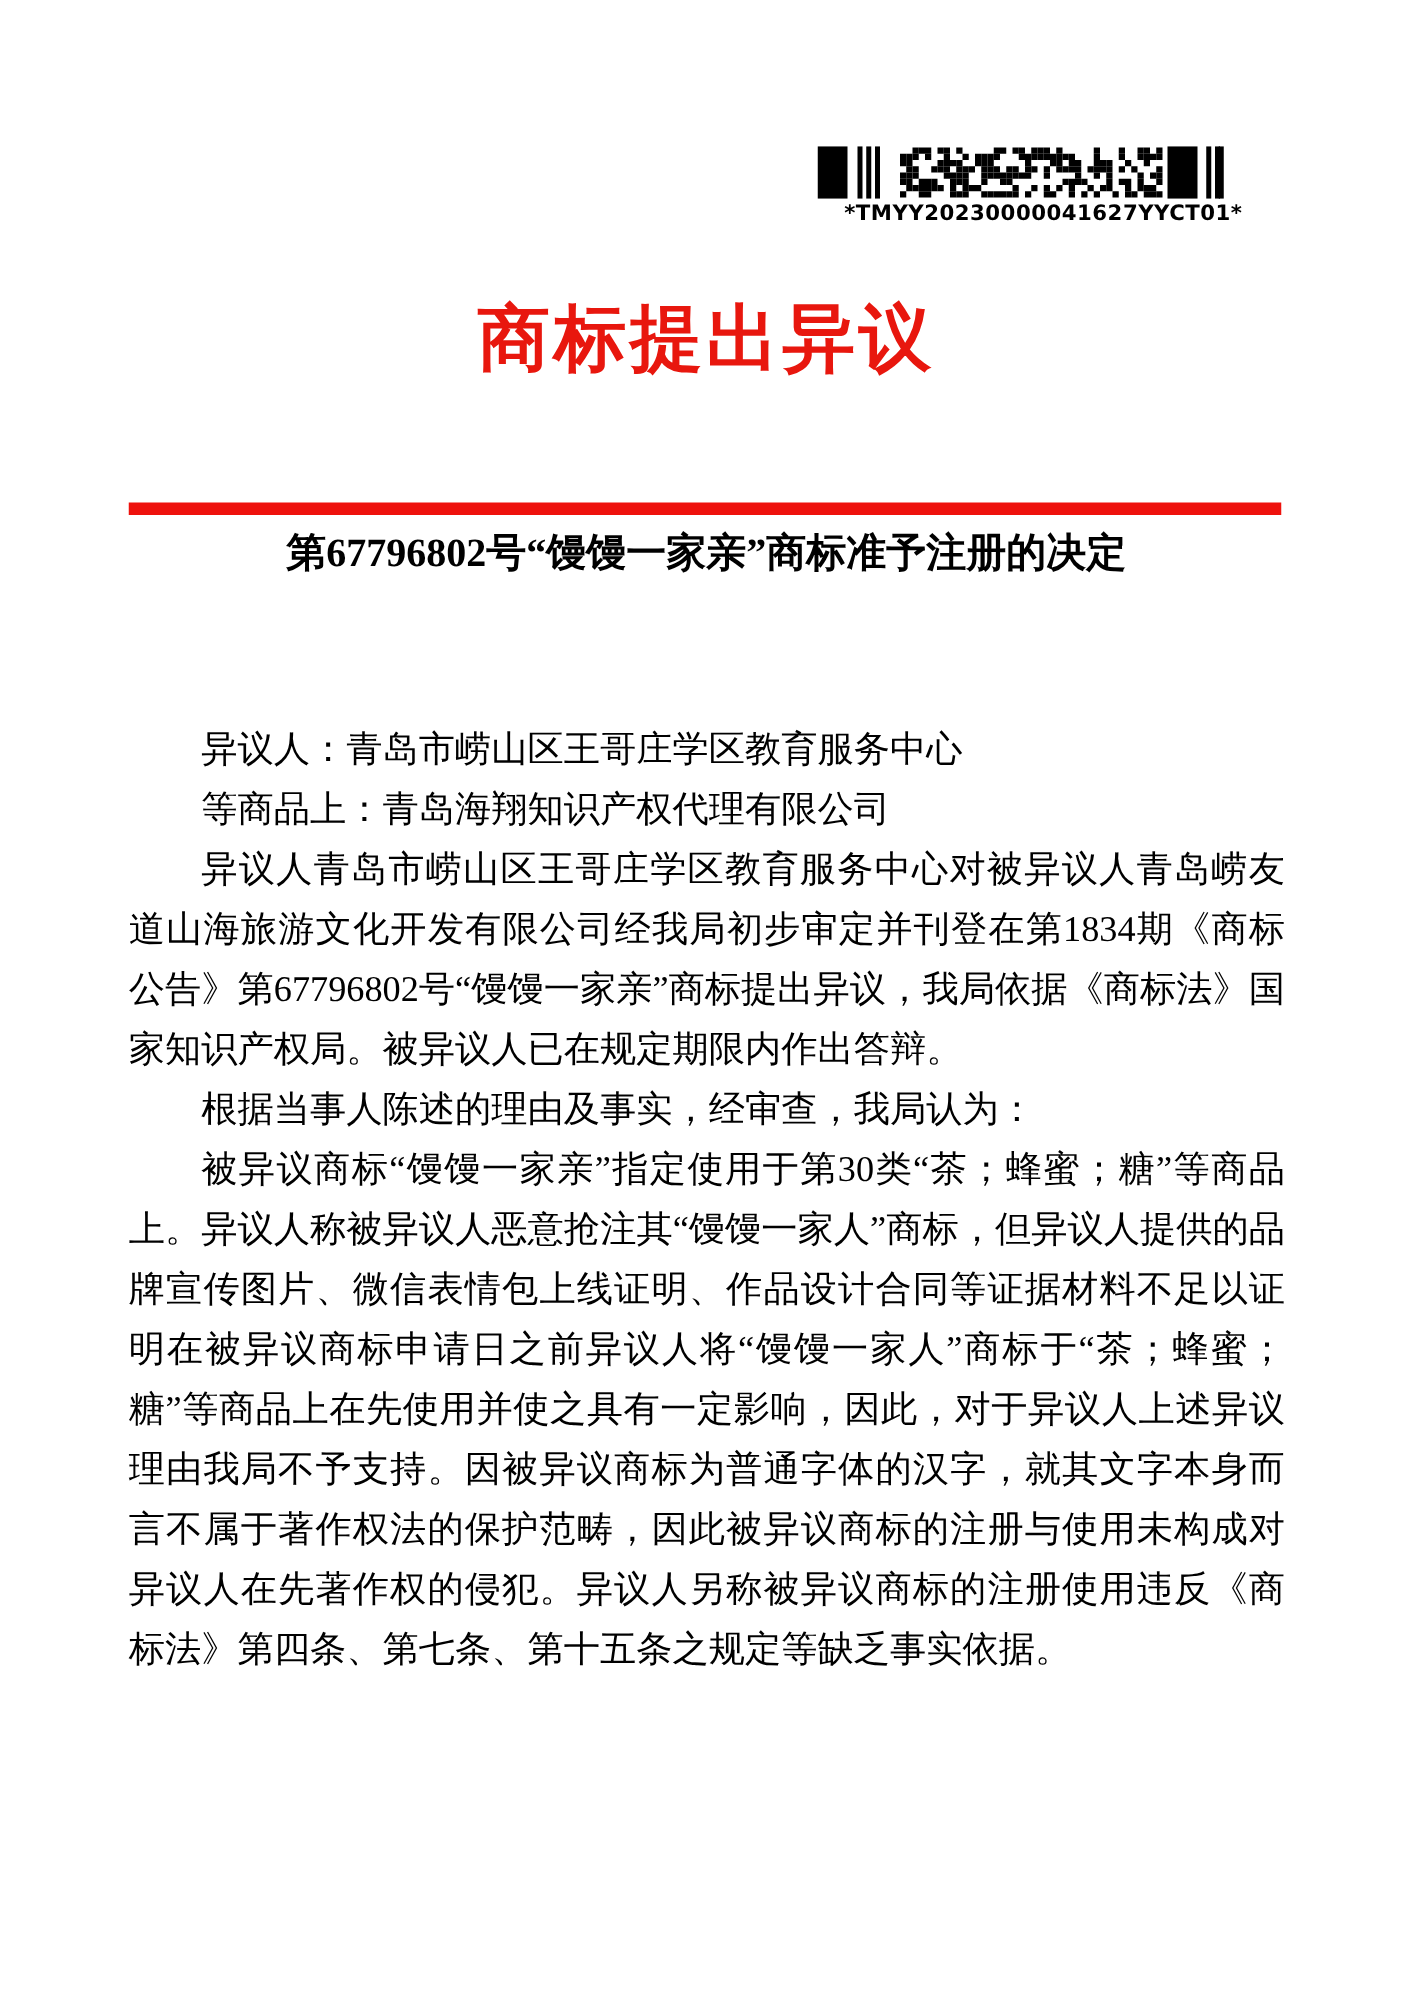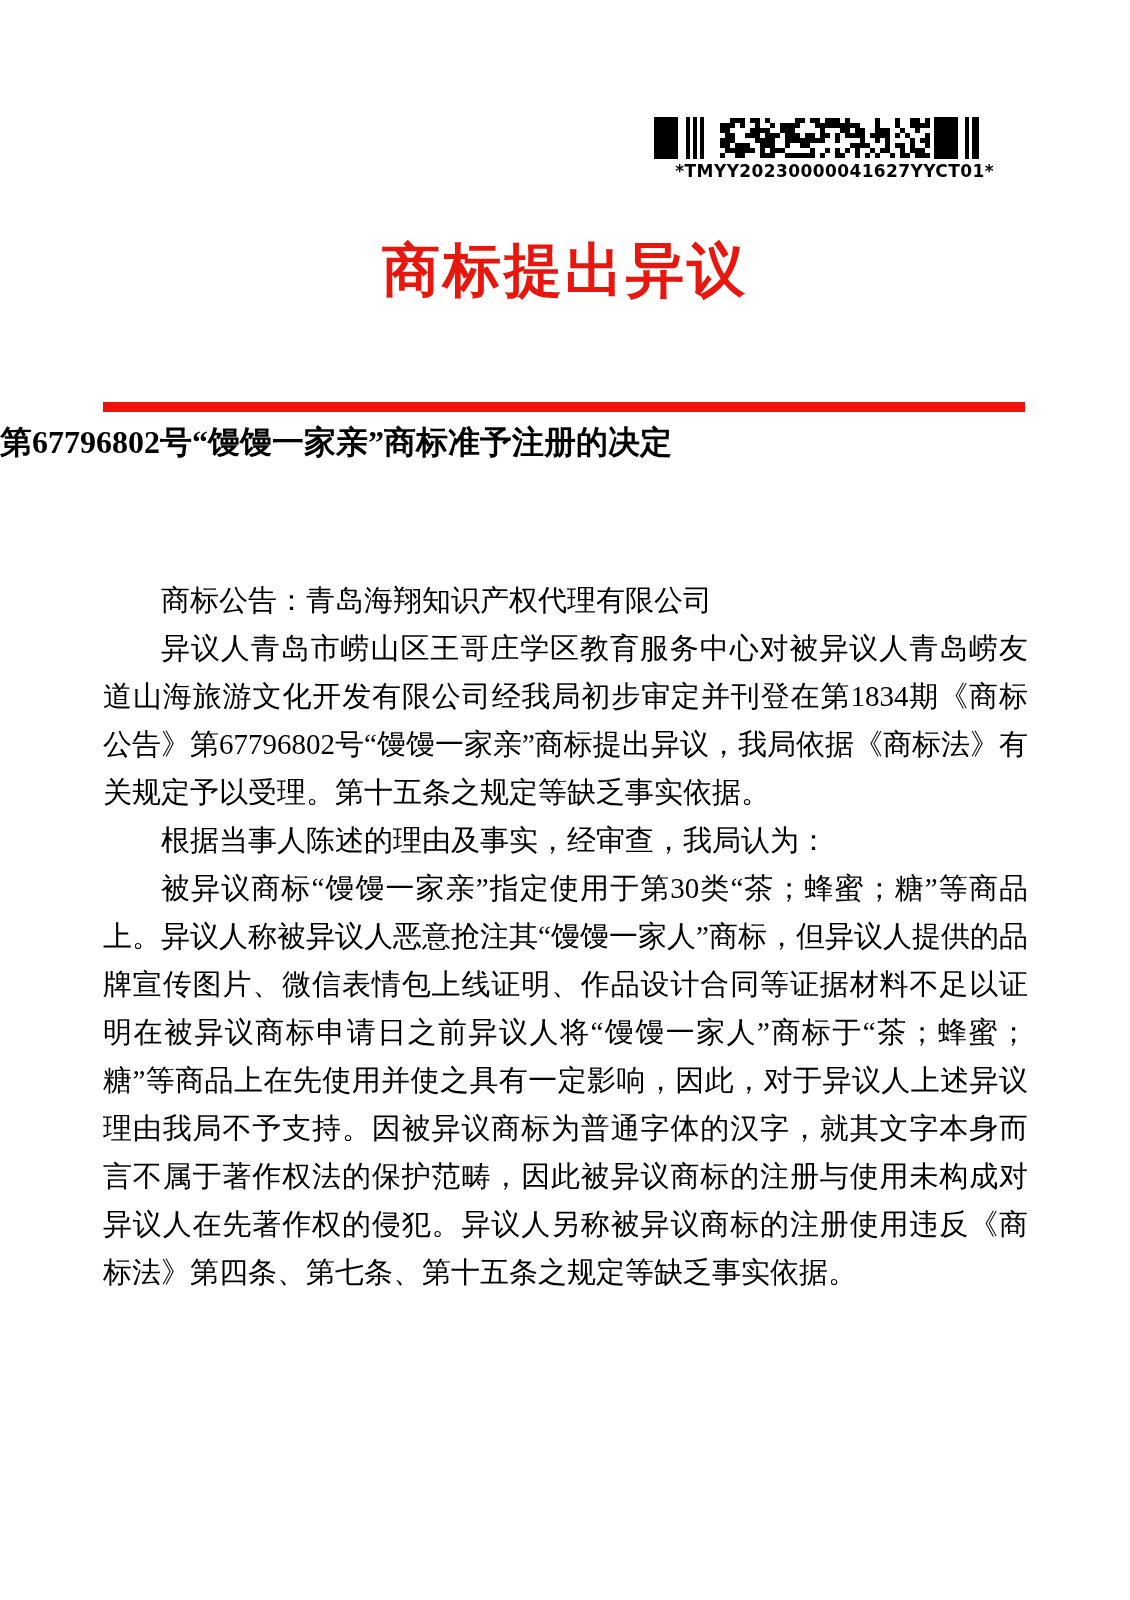--- a/index.html
+++ b/index.html
@@ -56,21 +56,21 @@
     left: 103px;
     width: 922px;
     height: 10px;
     background: #ee120d;
   }
   .decision-title {
     position: absolute;
     top: 406px;
     left: 0;
     width: 100%;
-    text-align: left;
+    text-align: center;
     font-size: 32px;
     font-weight: bold;
     line-height: 1.3;
   }
   .body-text {
     position: absolute;
     top: 560px;
     left: 103px;
     width: 925px;
     font-size: 29px;
@@ -281,19 +281,20 @@
   </div>
 
   <div class="agency-title">商标提出异议</div>
 
 
   <div class="red-rule"></div>
 
   <div class="decision-title">第67796802号“馒馒一家亲”商标准予注册的决定</div>
 
   <div class="body-text">
-      <p>商标公告：青岛海翔知识产权代理有限公司</p>
-      <p>异议人青岛市崂山区王哥庄学区教育服务中心对被异议人青岛崂友道山海旅游文化开发有限公司经我局初步审定并刊登在第1834期《商标公告》第67796802号“馒馒一家亲”商标提出异议，我局依据《商标法》有关规定予以受理。第十五条之规定等缺乏事实依据。</p>
+      <p>异议人：青岛市崂山区王哥庄学区教育服务中心</p>
+      <p>等商品上：青岛海翔知识产权代理有限公司</p>
+      <p>异议人青岛市崂山区王哥庄学区教育服务中心对被异议人青岛崂友道山海旅游文化开发有限公司经我局初步审定并刊登在第1834期《商标公告》第67796802号“馒馒一家亲”商标提出异议，我局依据《商标法》国家知识产权局。被异议人已在规定期限内作出答辩。</p>
       <p>根据当事人陈述的理由及事实，经审查，我局认为：</p>
       <p>被异议商标“馒馒一家亲”指定使用于第30类“茶；蜂蜜；糖”等商品上。异议人称被异议人恶意抢注其“馒馒一家人”商标，但异议人提供的品牌宣传图片、微信表情包上线证明、作品设计合同等证据材料不足以证明在被异议商标申请日之前异议人将“馒馒一家人”商标于“茶；蜂蜜；糖”等商品上在先使用并使之具有一定影响，因此，对于异议人上述异议理由我局不予支持。因被异议商标为普通字体的汉字，就其文字本身而言不属于著作权法的保护范畴，因此被异议商标的注册与使用未构成对异议人在先著作权的侵犯。异议人另称被异议商标的注册使用违反《商标法》第四条、第七条、第十五条之规定等缺乏事实依据。</p>
     </div>
 
 </div>
 
 </body></html>

